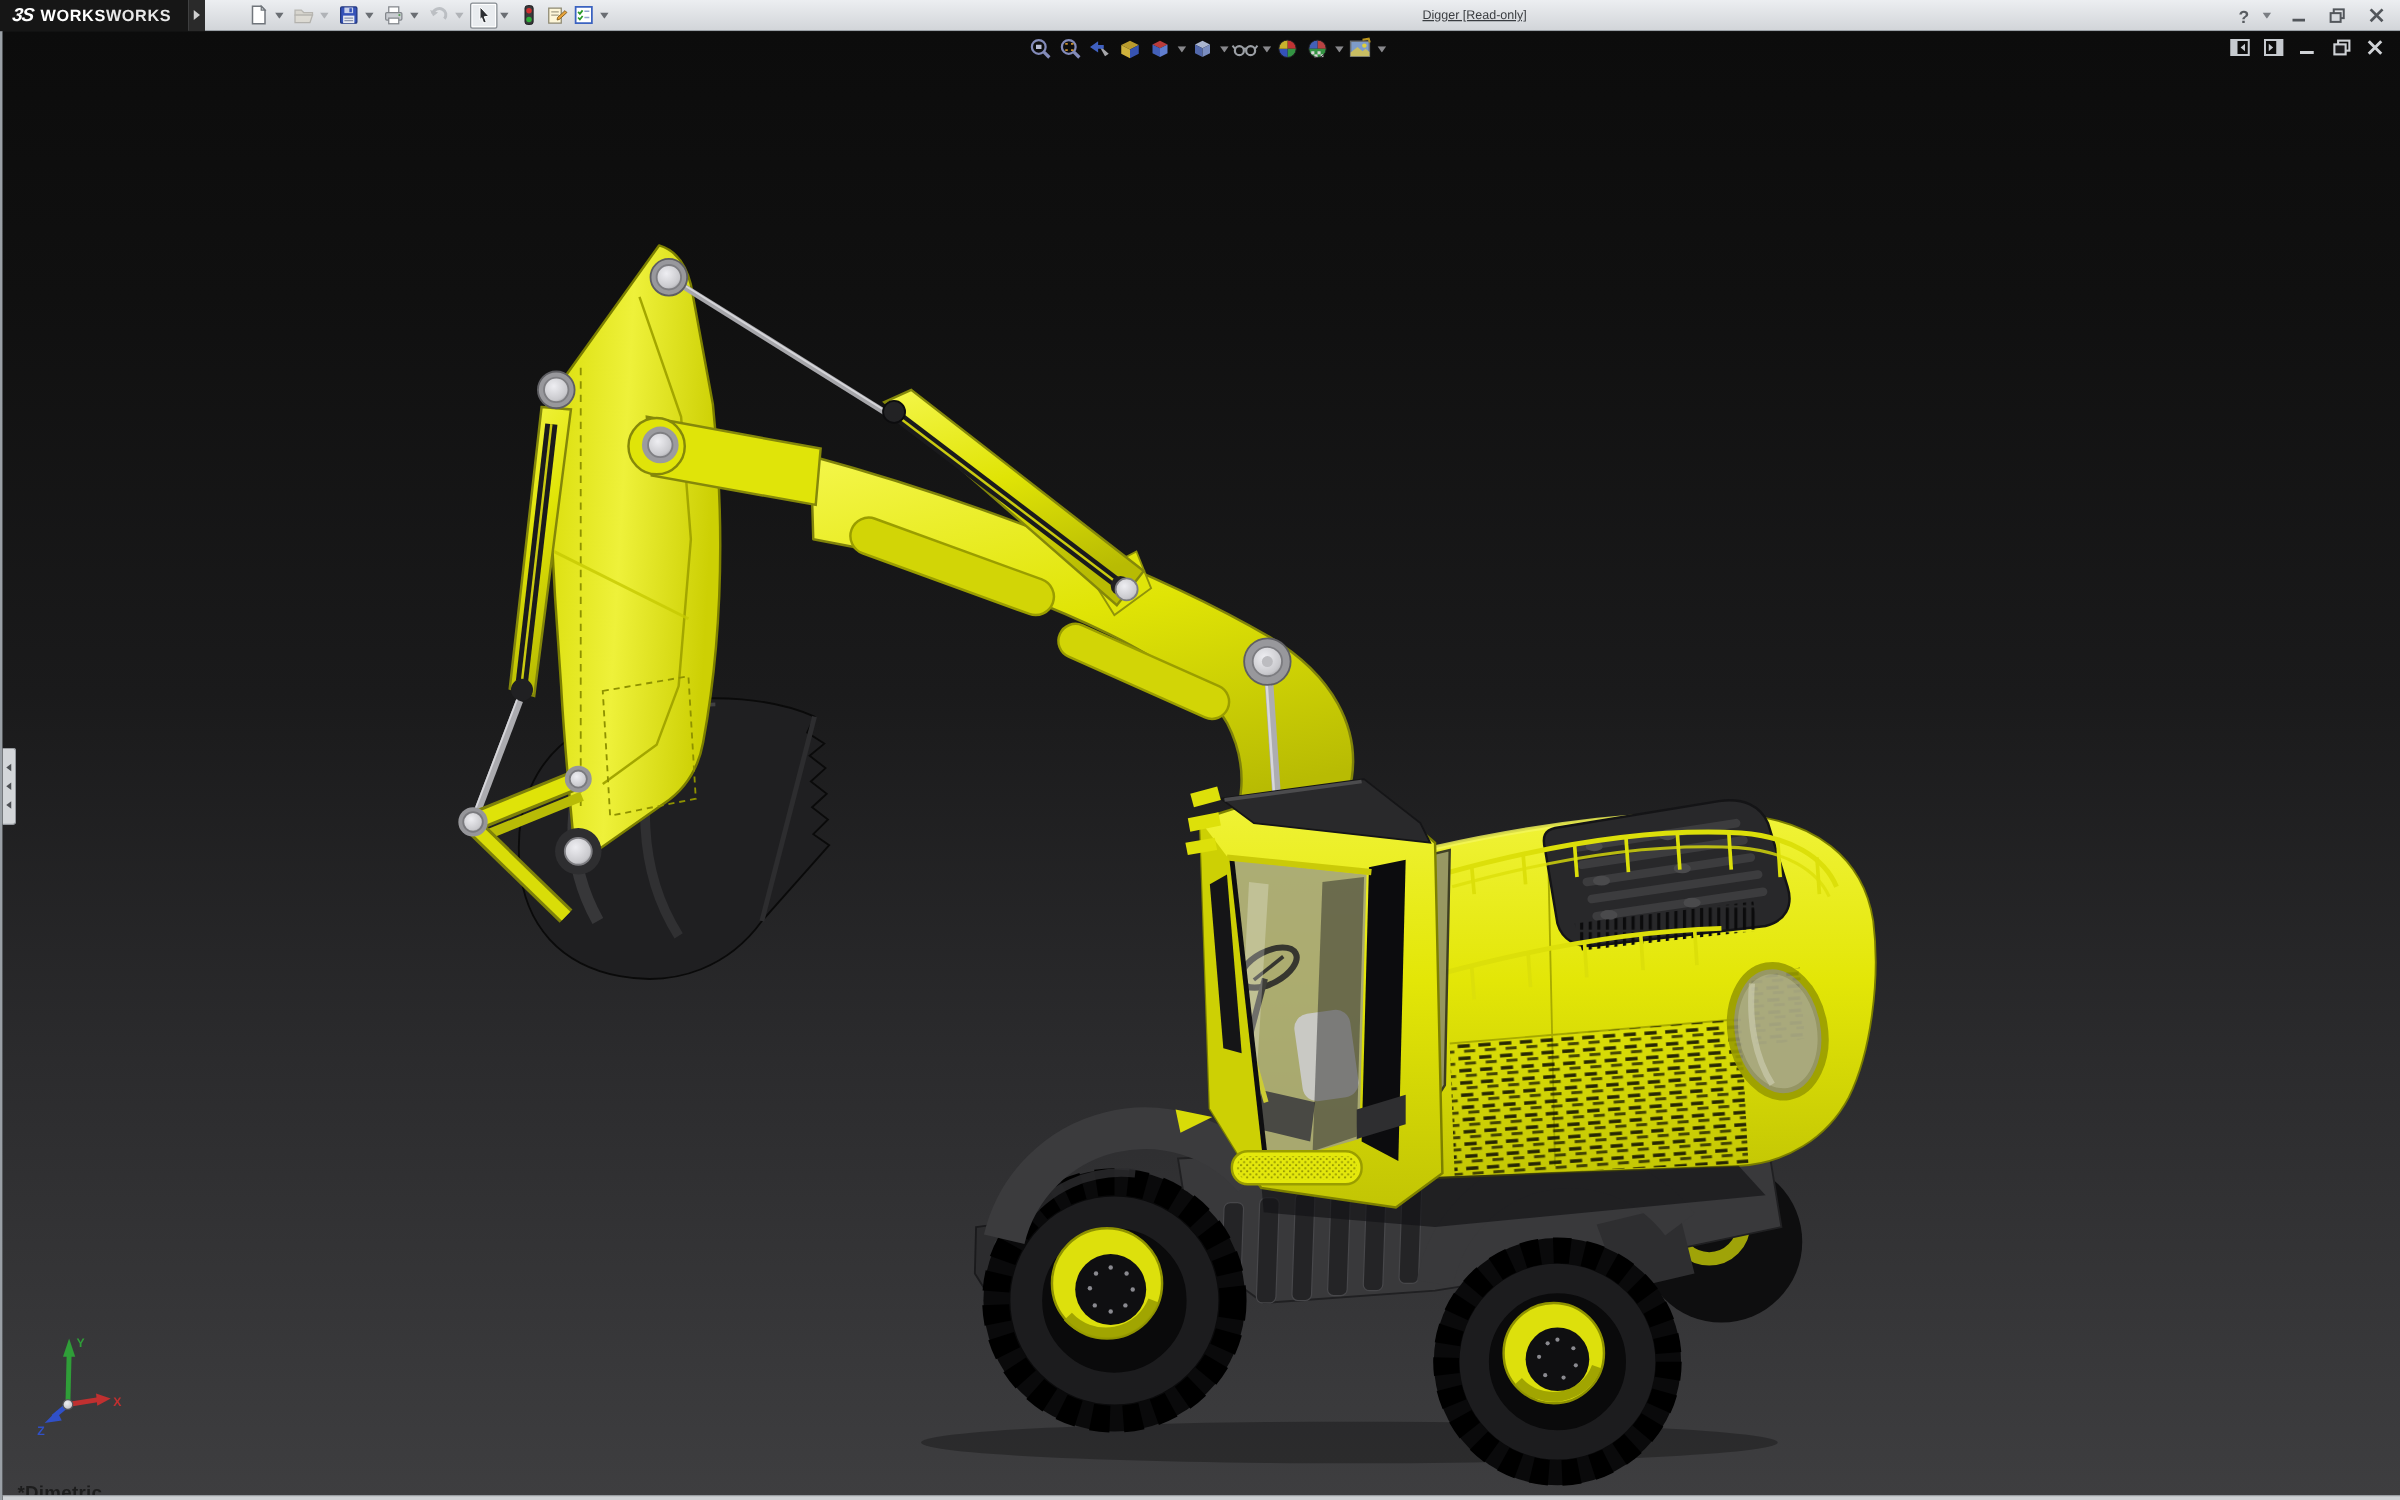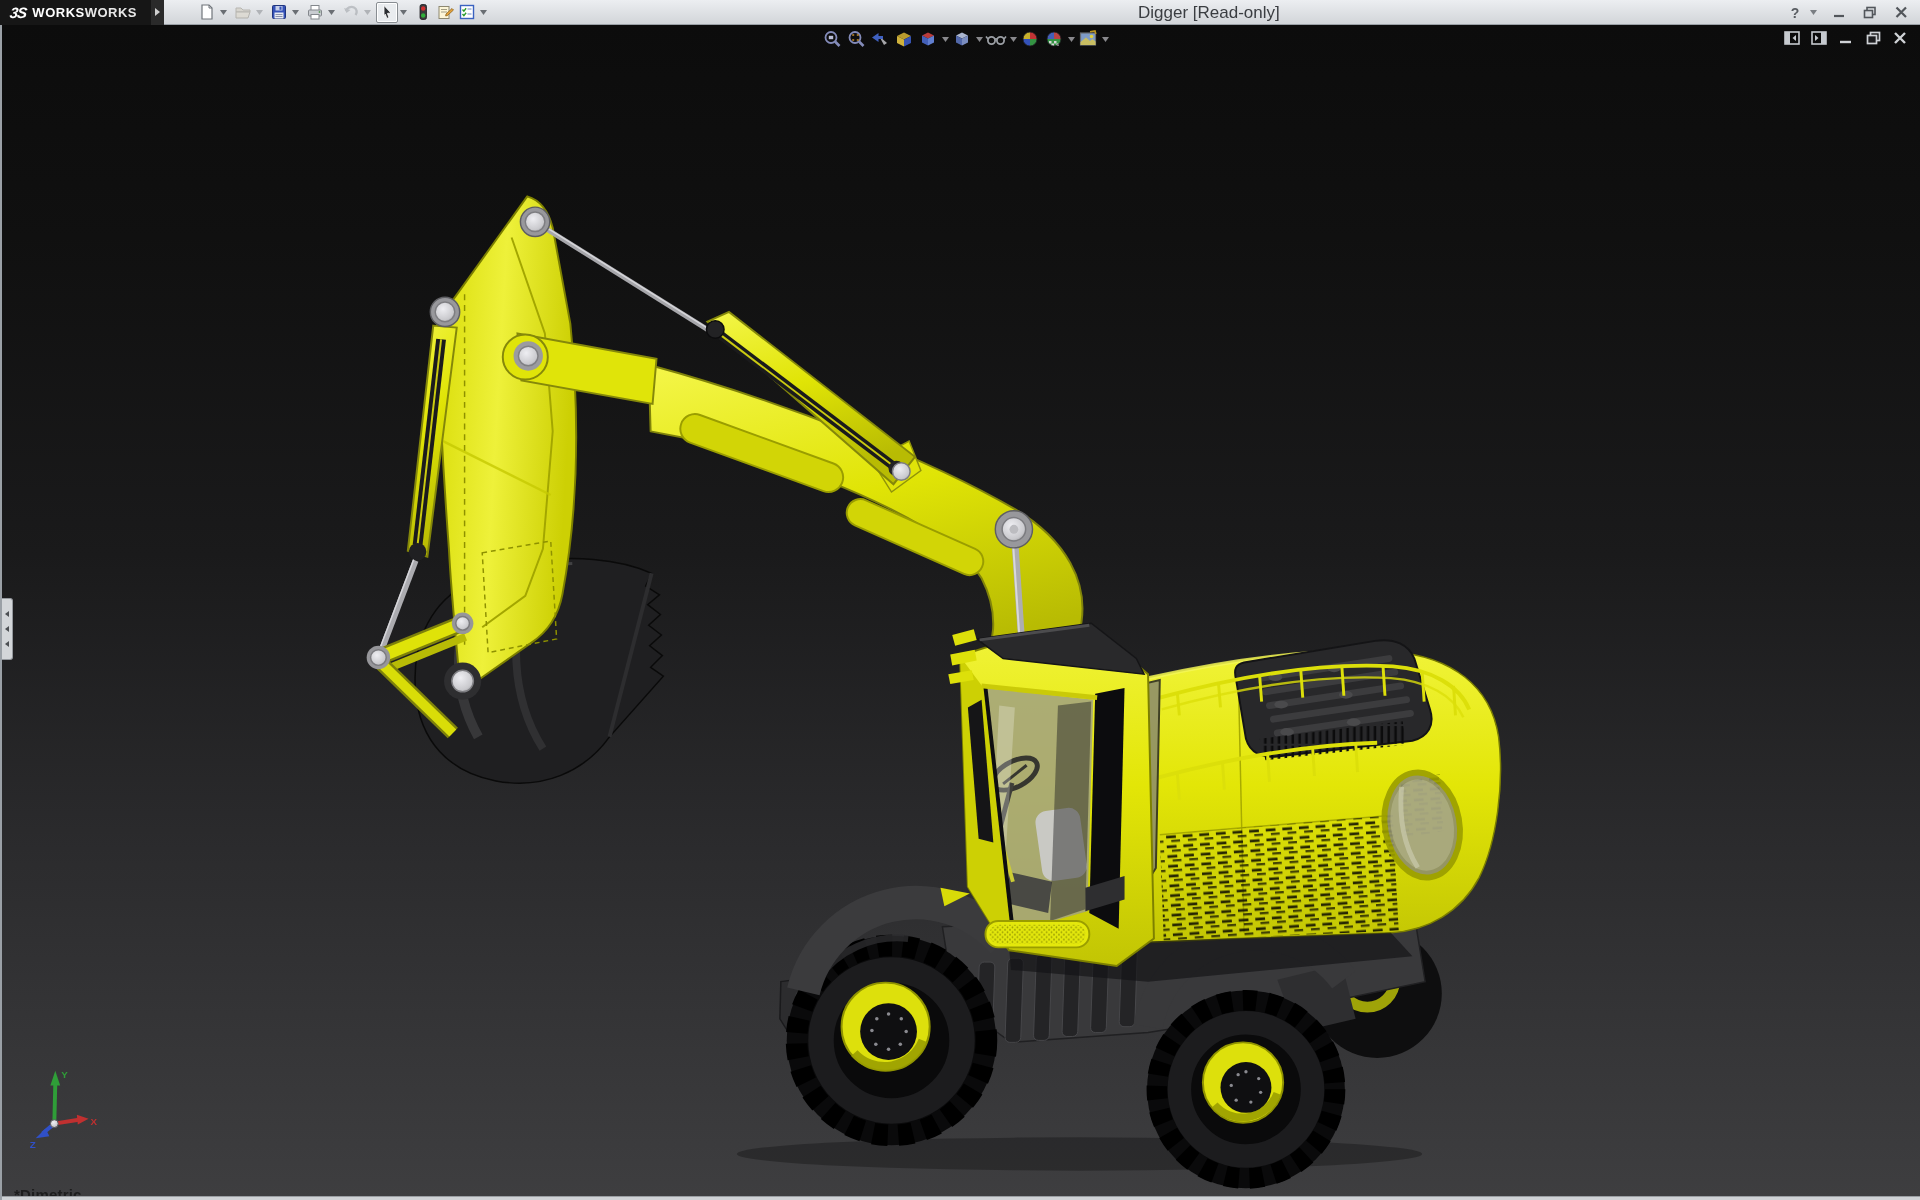--- a/index.html
+++ b/index.html
@@ -21,21 +21,21 @@
     align-items:center; justify-content:center; }
   .logo-tab .tri { width:0; height:0; border-left:5px solid #cfcfcf;
     border-top:4px solid transparent; border-bottom:4px solid transparent; }
   .tb-tools { display:flex; align-items:center; margin-left:32px; height:25px; }
   .tool { display:flex; align-items:center; justify-content:center;
     width:22px; height:21px; border-radius:2px; }
   .tool.pressed { background:#e9ecef; border:1px solid #888d92; box-shadow:inset 0 0 0 1px #fff; }
   .caret { width:11px; height:21px; display:flex; align-items:center; justify-content:center; margin-right:3px; }
   .caret svg { display:block; }
   .tb-title { position:absolute; left:1138px; top:0; height:25px; display:flex;
-    align-items:center; font-size:17px; color:#3a3d41; }
+    align-items:center; font-size:10px; color:#3a3d41;text-decoration:underline; }
   .win-controls { position:absolute; right:10px; top:0; height:25px; display:flex;
     align-items:center; gap:13px; }
   .wc { display:flex; align-items:center; justify-content:center; width:18px; height:18px; }
   .help-q { font-size:14px; font-weight:bold; color:#585c61; }
 
   
   .viewport { position:relative; width:1920px; height:1175px;
     background:linear-gradient(#0c0c0c 0%, #101010 18%, #1a1a1b 45%, #2b2b2d 70%, #3e3e40 100%);
     border-left:2px solid #9aa0a6; overflow:hidden; }
   .vp-svg { position:absolute; left:0; top:0; }

